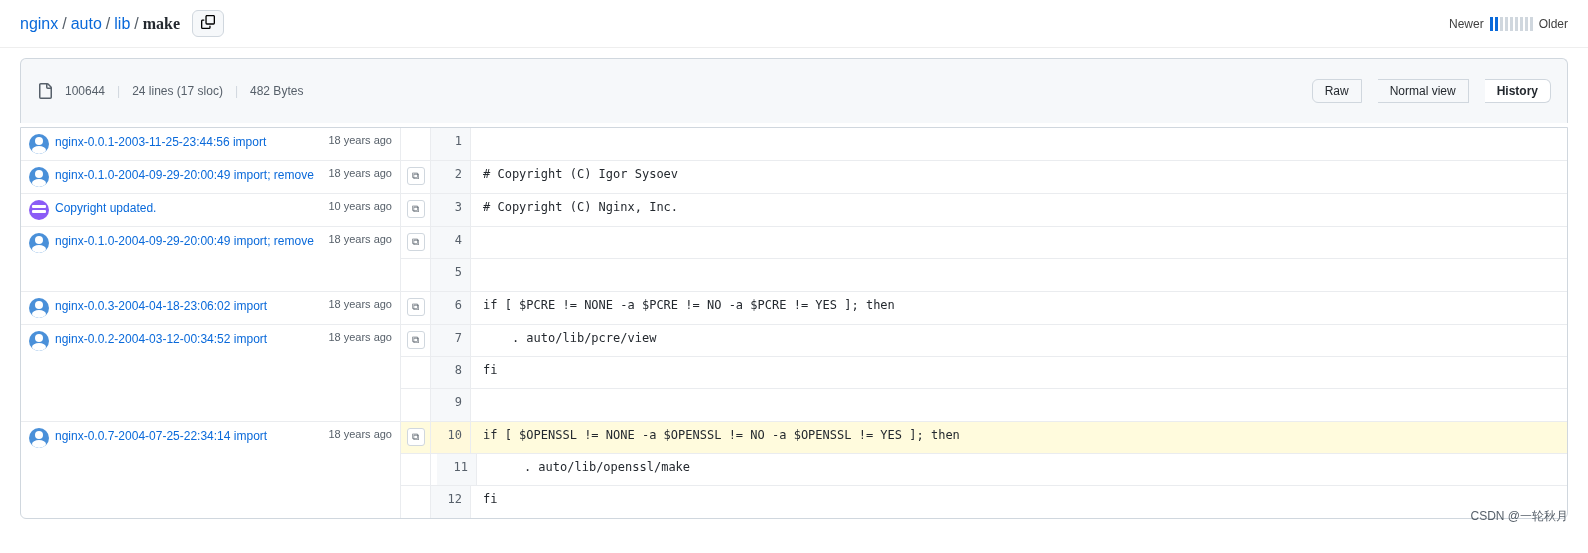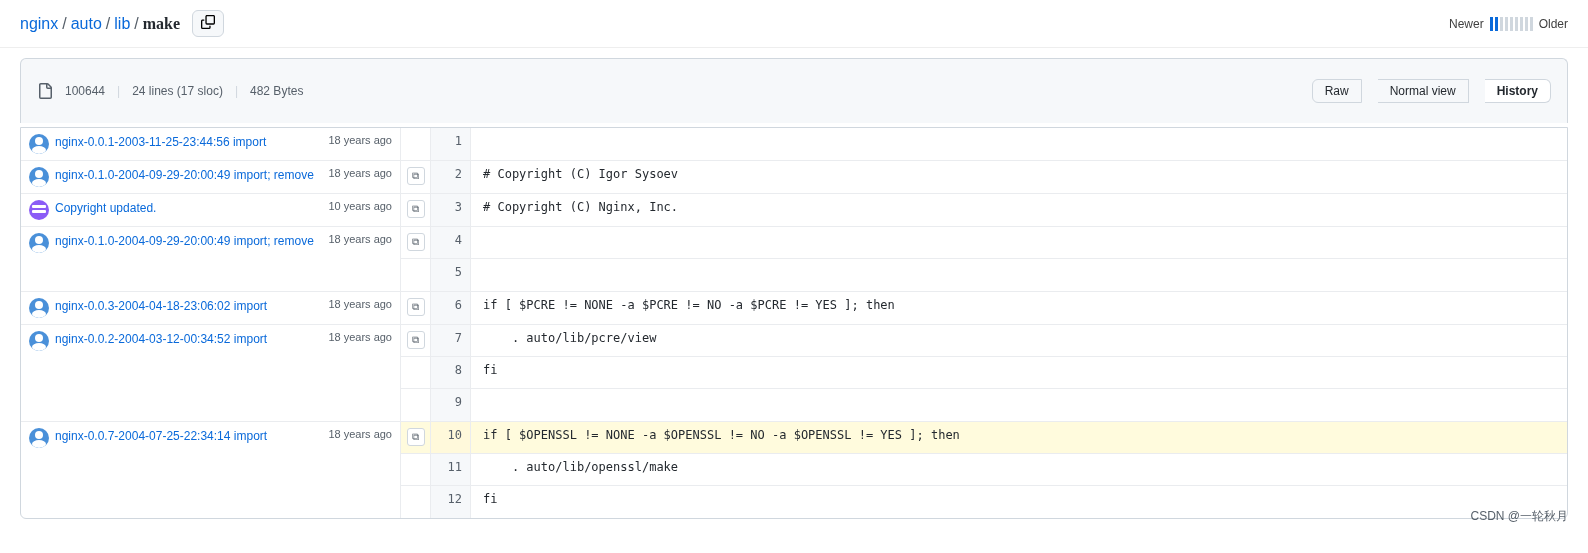--- a/index.html
+++ b/index.html
@@ -454,21 +454,21 @@
       </div>
     </div>
     <div style="flex:1;display:flex;flex-direction:column;">
       <div style="display:flex;border-bottom:1px solid #eaecef;min-height:32px;background:#fffbdd;">
         <div class="diff-btn" style="background:#fffbdd;">
           <div class="diff-icon">⧉</div>
         </div>
         <div class="line-num" style="background:#fff9db;">10</div>
         <div class="line-code highlighted">if [ $OPENSSL != NONE -a $OPENSSL != NO -a $OPENSSL != YES ]; then</div>
       </div>
-      <div style="display:flex;border-bottom:1px solid #eaecef;min-height:32px;">
+      <div style="display:flex;border-bottom:1px solid #eaecef;min-height:32px;gap:6px;">
         <div class="diff-btn" style="width:30px;border-right:1px solid #eaecef;"></div>
         <div class="line-num">11</div>
         <div class="line-code">    . auto/lib/openssl/make</div>
       </div>
       <div style="display:flex;min-height:32px;">
         <div class="diff-btn" style="width:30px;border-right:1px solid #eaecef;"></div>
         <div class="line-num">12</div>
         <div class="line-code">fi</div>
       </div>
     </div>

